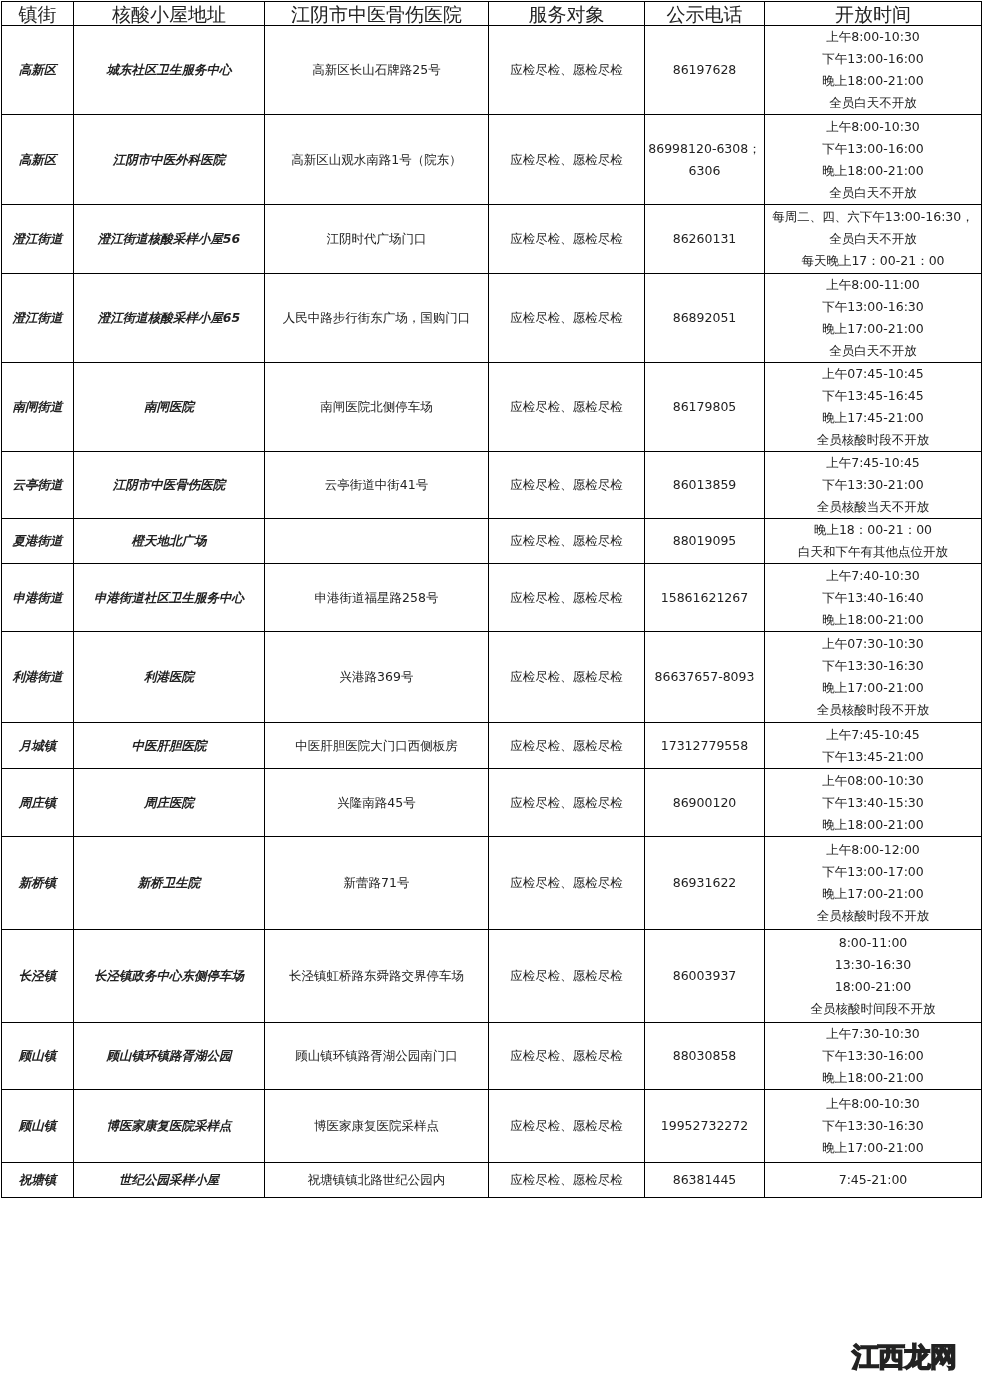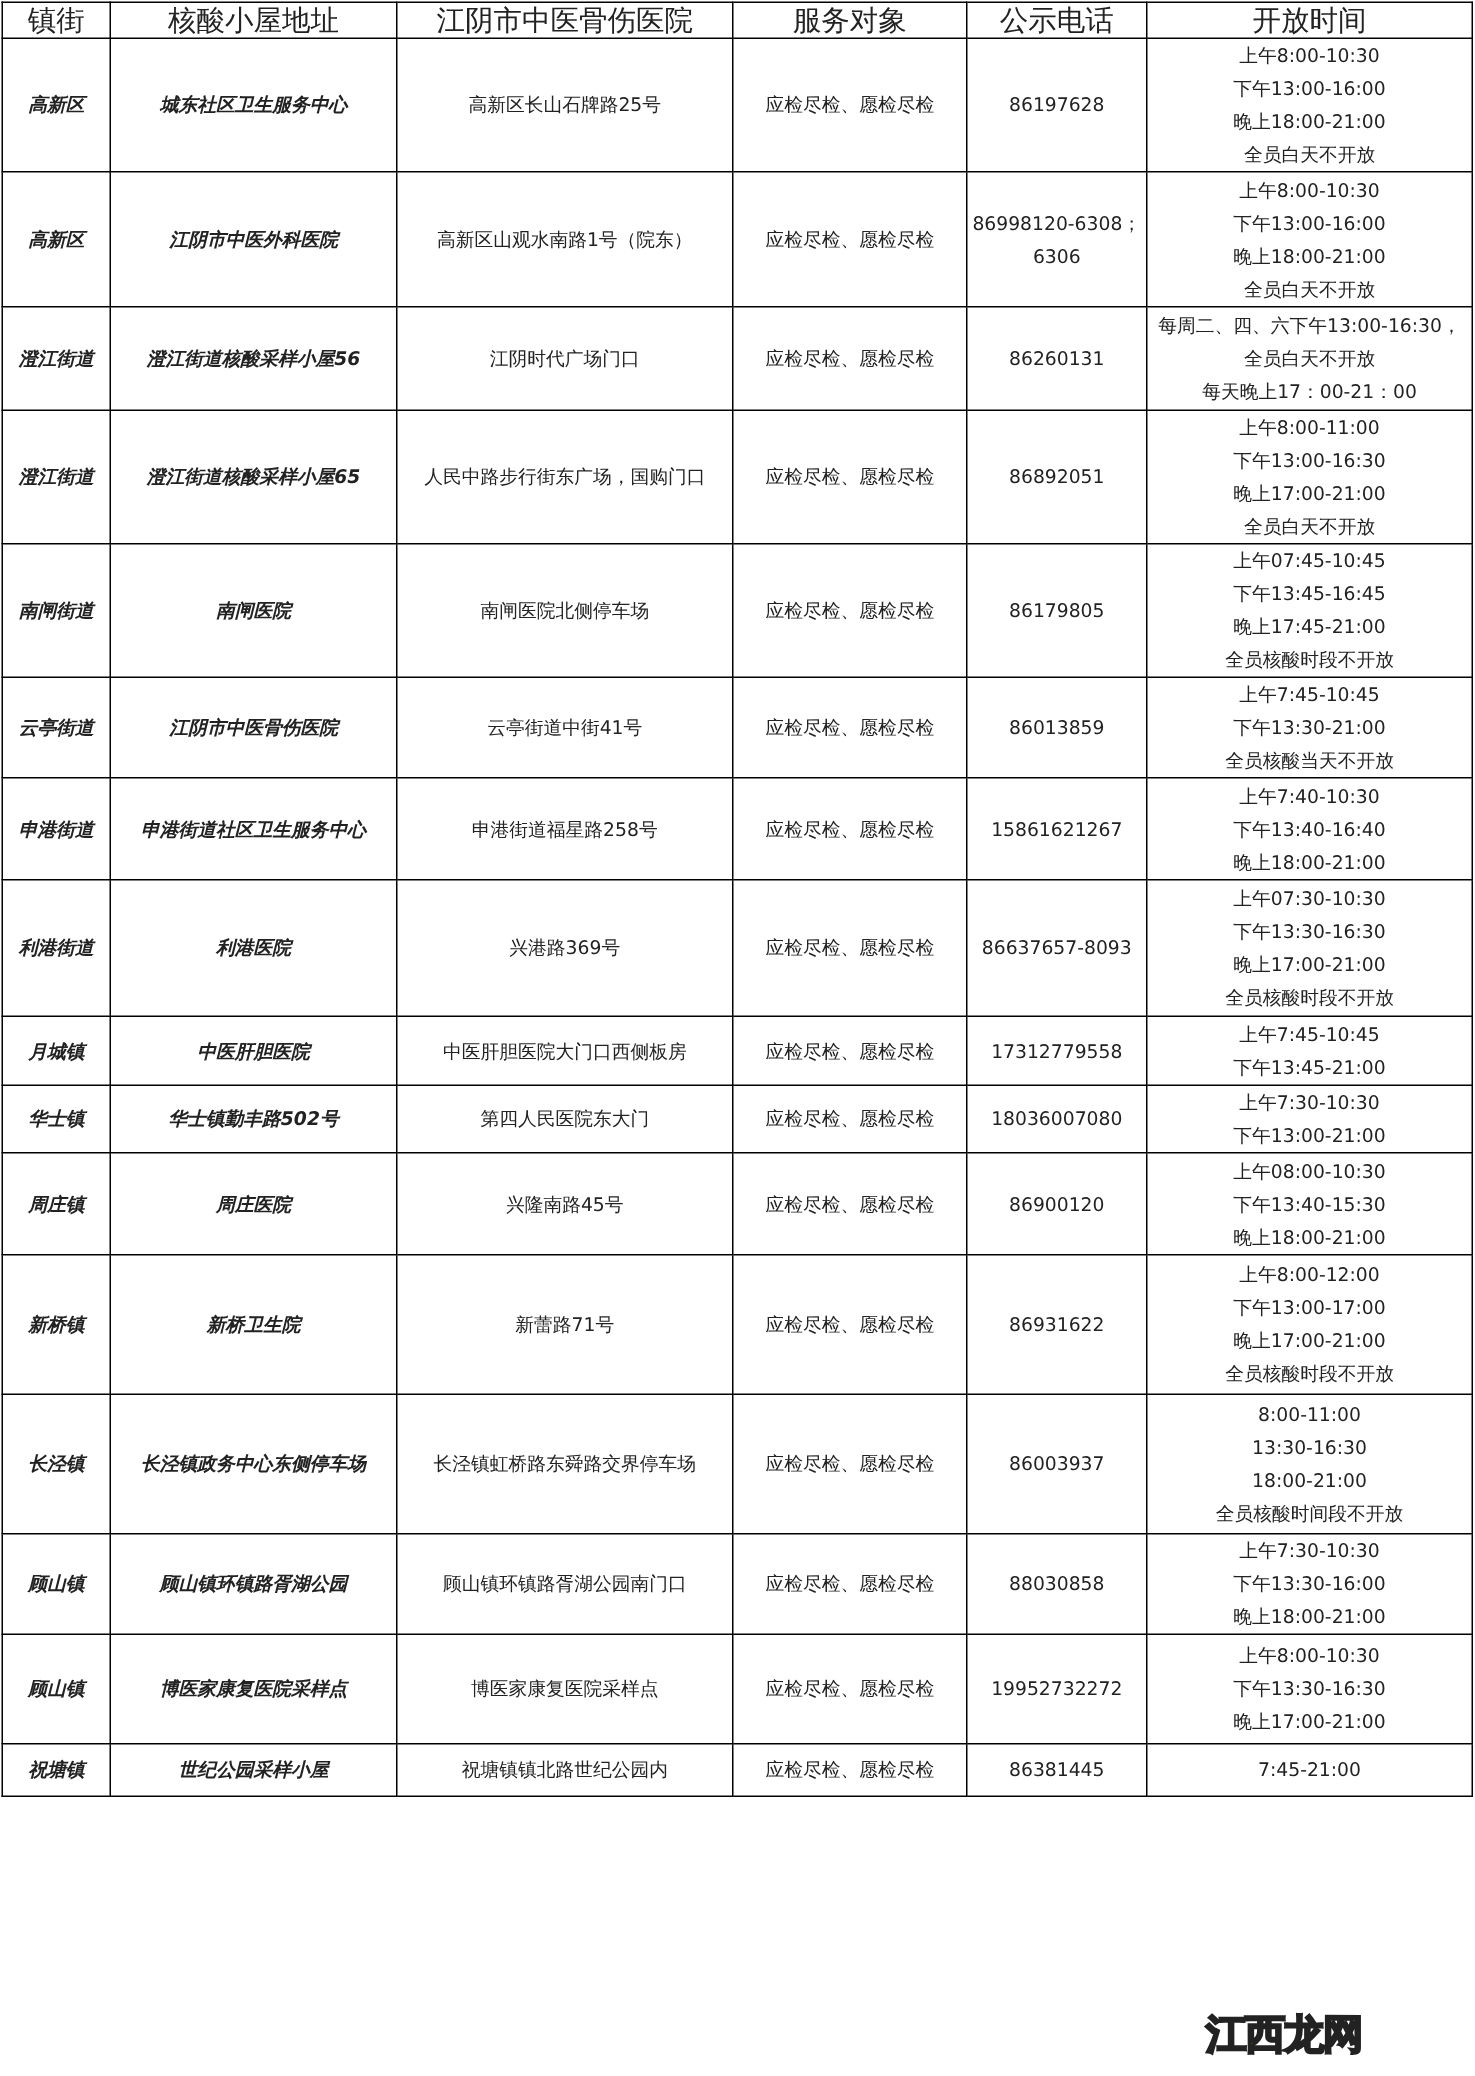--- a/index.html
+++ b/index.html
@@ -4,21 +4,21 @@
 <style>
   html, body { margin:0; padding:0; background:#ffffff; }
   body { width:983px; height:1384px; position:relative; overflow:hidden;
          font-family:"DejaVu Sans","Liberation Sans",sans-serif; color:#222; }
   table { position:absolute; left:1px; top:1px; border-collapse:collapse; table-layout:fixed; width:980px; }
   td, th { border:1.5px solid #000; text-align:center; vertical-align:middle; padding:0 2px; overflow:hidden; }
   th { font-weight:normal; font-size:19px; height:23px; line-height:22px; }
   td { font-size:12.5px; line-height:22px; }
   td.bold { font-weight:bold;font-style:italic; }
   .line { display:block; white-space:nowrap; }
-  .watermark { position:absolute; left:804px; top:1340px; font-size:27px; font-weight:bold; letter-spacing:-1px;
+  .watermark { position:absolute; left:852px; top:1340px; font-size:27px; font-weight:bold; letter-spacing:-1px;
                -webkit-text-stroke:1.5px #222; line-height:34px; }
   .wm-a { color:#f08a10; }
   .wm-b { color:#f3f3f3; }
 </style>
 </head>
 <body>
 
 <table>
   <colgroup>
     <col style="width:72px">
@@ -121,20 +121,33 @@
         <td>应检尽检、愿检尽检</td>
         <td>
           <span class="line">86013859</span>
         </td>
         <td>
           <span class="line">上午7:45-10:45</span>
           <span class="line">下午13:30-21:00</span>
           <span class="line">全员核酸当天不开放</span>
         </td>
       </tr>
+      <tr style="height: 44px;">
+        <td class="bold">夏港街道</td>
+        <td class="bold">橙天地北广场</td>
+        <td></td>
+        <td>应检尽检、愿检尽检</td>
+        <td>
+          <span class="line">88019095</span>
+        </td>
+        <td>
+          <span class="line">晚上18：00-21：00</span>
+          <span class="line">白天和下午有其他点位开放</span>
+        </td>
+      </tr>
       <tr style="height: 68px;">
         <td class="bold">申港街道</td>
         <td class="bold">申港街道社区卫生服务中心</td>
         <td>申港街道福星路258号</td>
         <td>应检尽检、愿检尽检</td>
         <td>
           <span class="line">15861621267</span>
         </td>
         <td>
           <span class="line">上午7:40-10:30</span>
@@ -161,33 +174,20 @@
         <td class="bold">月城镇</td>
         <td class="bold">中医肝胆医院</td>
         <td>中医肝胆医院大门口西侧板房</td>
         <td>应检尽检、愿检尽检</td>
         <td>
           <span class="line">17312779558</span>
         </td>
         <td>
           <span class="line">上午7:45-10:45</span>
           <span class="line">下午13:45-21:00</span>
-        </td>
-      </tr>
-      <tr style="height: 43px;">
-        <td class="bold">华士镇</td>
-        <td class="bold">华士镇勤丰路502号</td>
-        <td>第四人民医院东大门</td>
-        <td>应检尽检、愿检尽检</td>
-        <td>
-          <span class="line">18036007080</span>
-        </td>
-        <td>
-          <span class="line">上午7:30-10:30</span>
-          <span class="line">下午13:00-21:00</span>
         </td>
       </tr>
       <tr style="height: 68px;">
         <td class="bold">周庄镇</td>
         <td class="bold">周庄医院</td>
         <td>兴隆南路45号</td>
         <td>应检尽检、愿检尽检</td>
         <td>
           <span class="line">86900120</span>
         </td>

